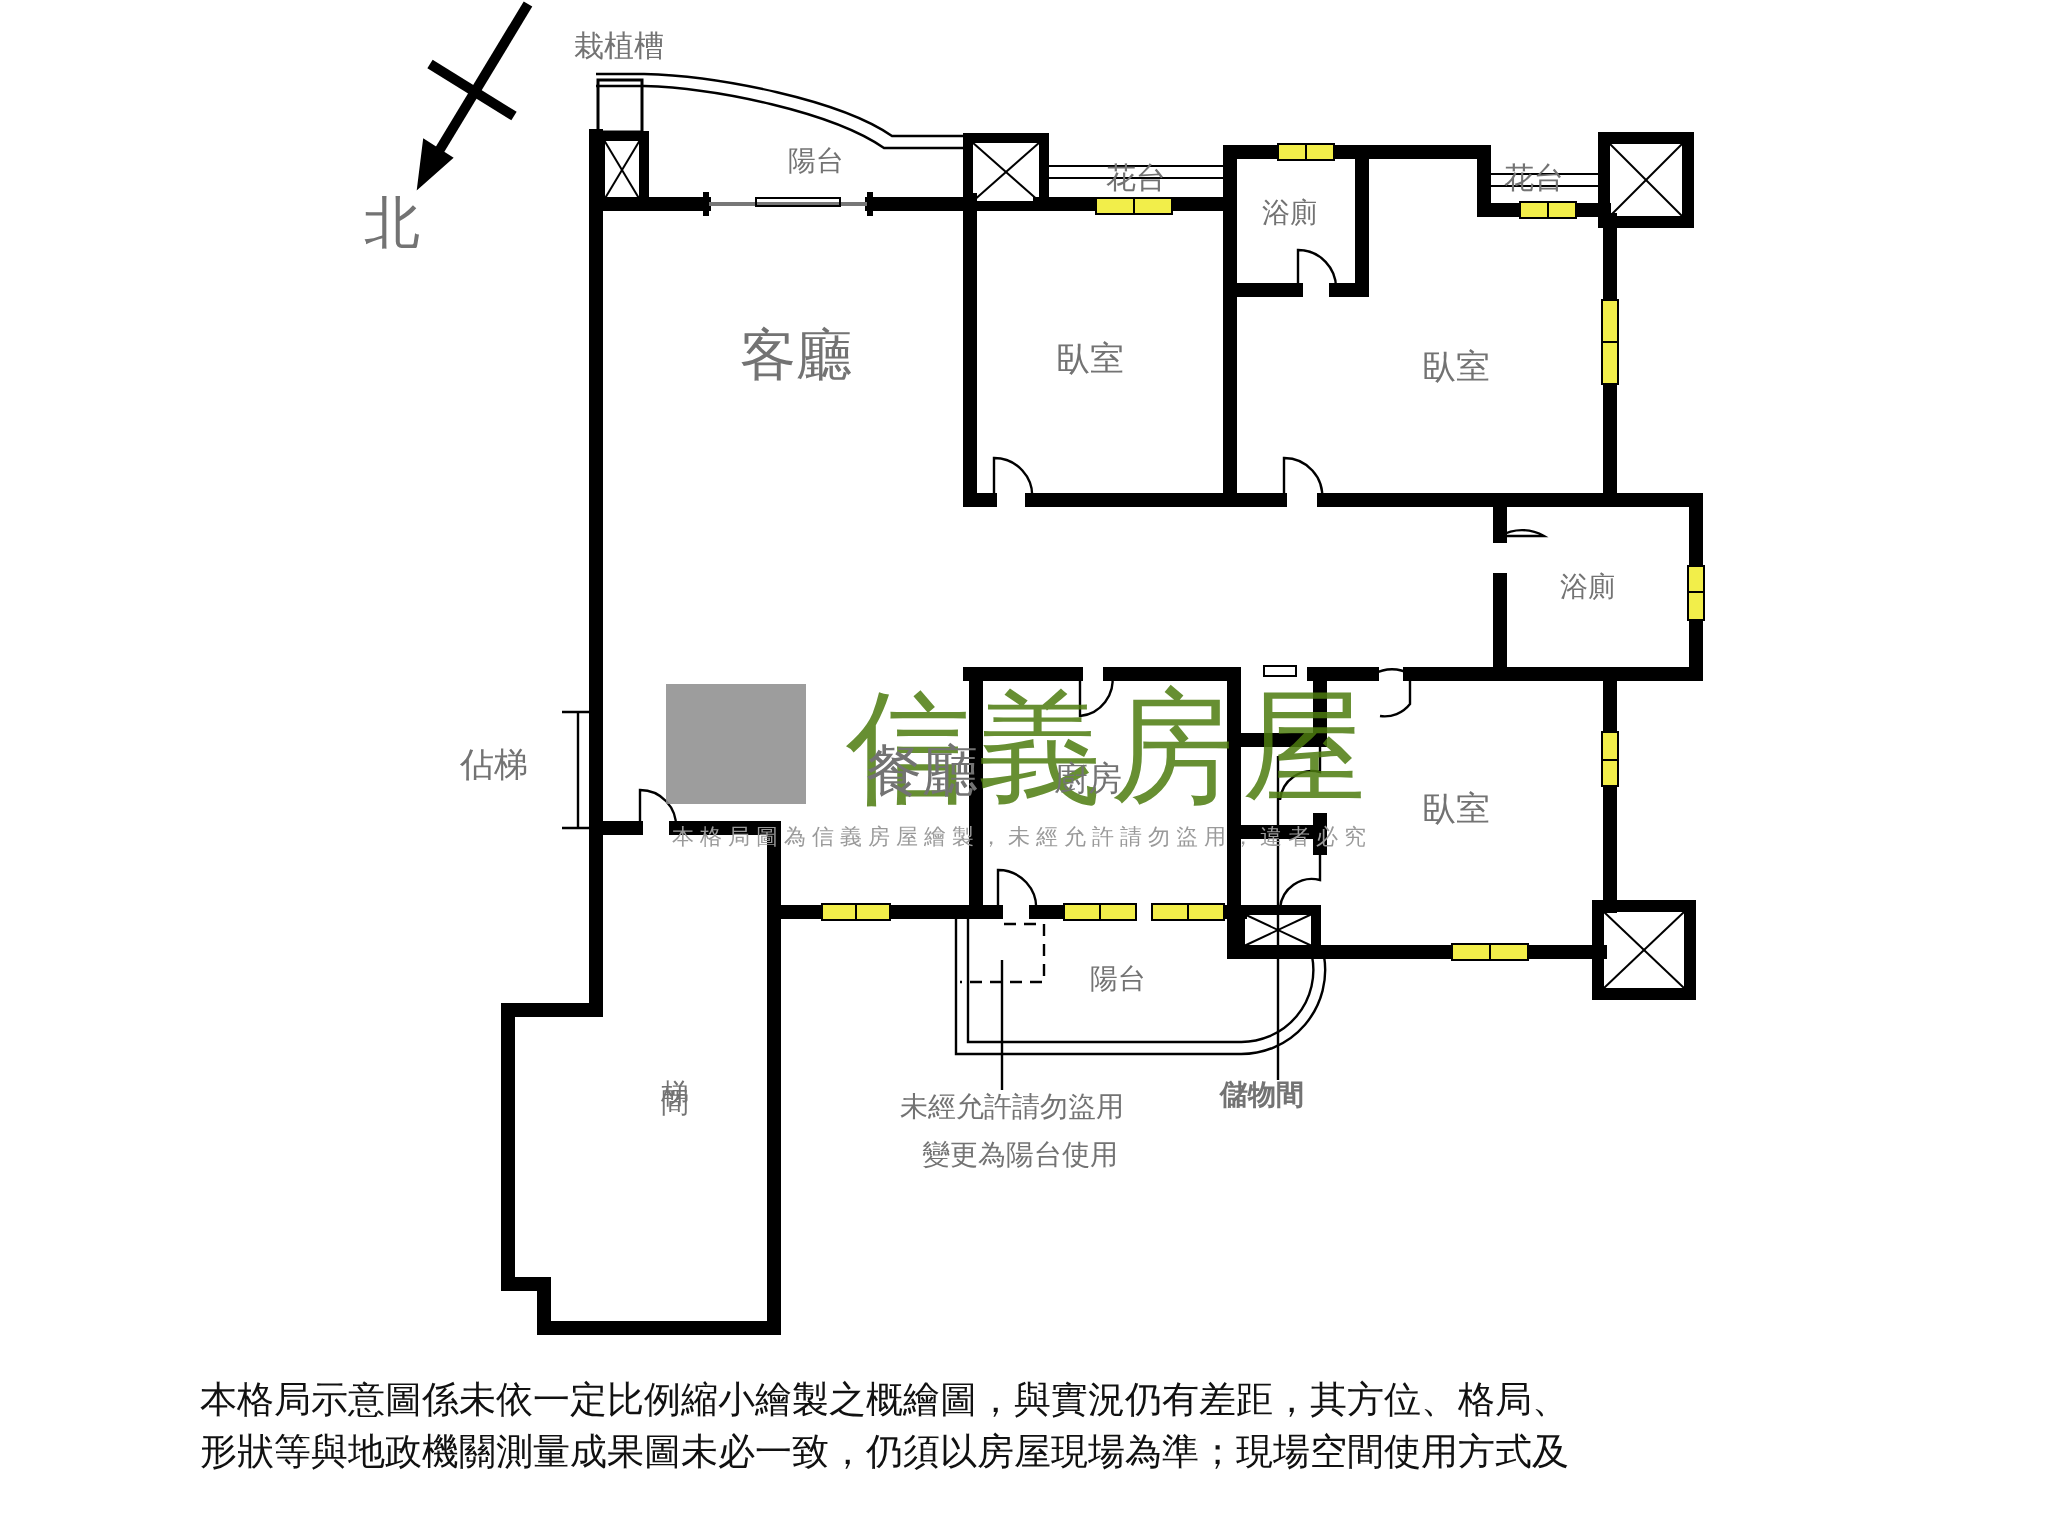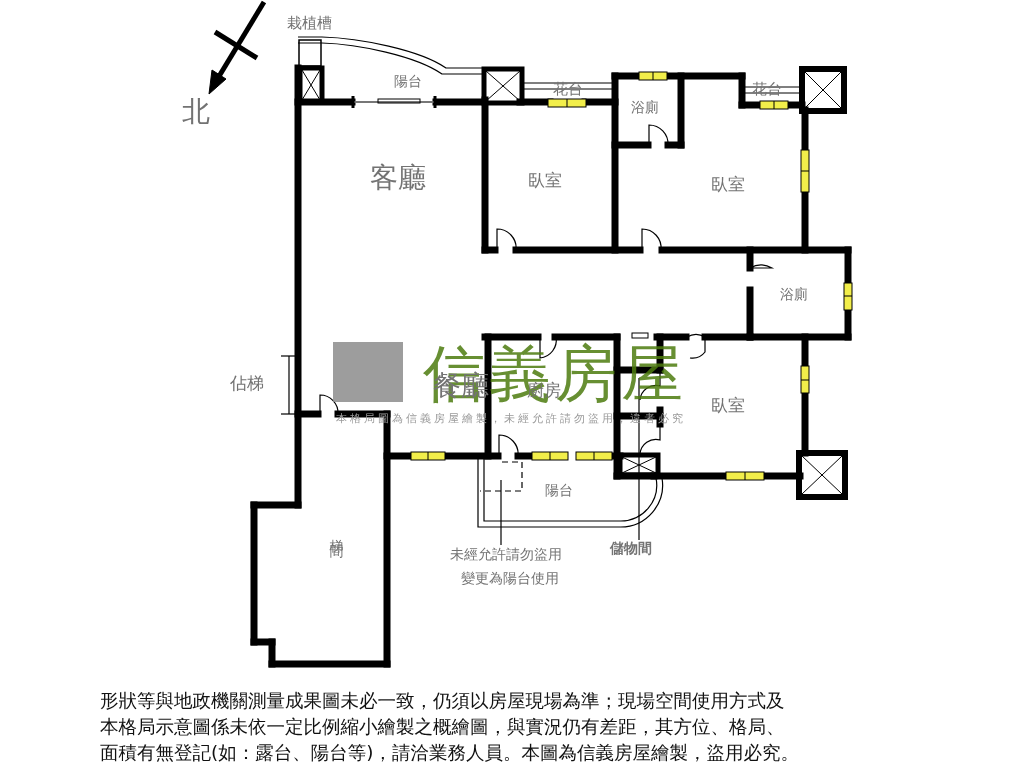--- a/index.html
+++ b/index.html
@@ -213,16 +213,15 @@
 <div class="lbl mid" style="left:527px;top:382px;">廚房</div>
 <div class="lbl mid" style="left:711px;top:397px;">臥室</div>
 <div class="lbl mid" style="left:230px;top:375px;">佔梯</div>
 <div class="lbl sm" style="left:545px;top:483px;">陽台</div>
 <div class="lbl sm vert" style="left:330px;top:528px;">梯間</div>
 <div class="lbl sm" style="left:610px;top:541px;font-weight:bold;">儲物間</div>
 <div class="lbl sm" style="left:450px;top:547px;">未經允許請勿盜用</div>
 <div class="lbl sm" style="left:461px;top:571px;">變更為陽台使用</div>
 
 <div class="disclaimer">
+  <div>本格局示意圖係未依一定比例縮小繪製之概繪圖，與實況仍有差距，其方位、格局、</div>
   <div>形狀等與地政機關測量成果圖未必一致，仍須以房屋現場為準；現場空間使用方式及</div>
-  <div>本格局示意圖係未依一定比例縮小繪製之概繪圖，與實況仍有差距，其方位、格局、</div>
-  <div>面積有無登記(如：露台、陽台等)，請洽業務人員。本圖為信義房屋繪製，盜用必究。</div>
 </div>
 
 </body></html>

